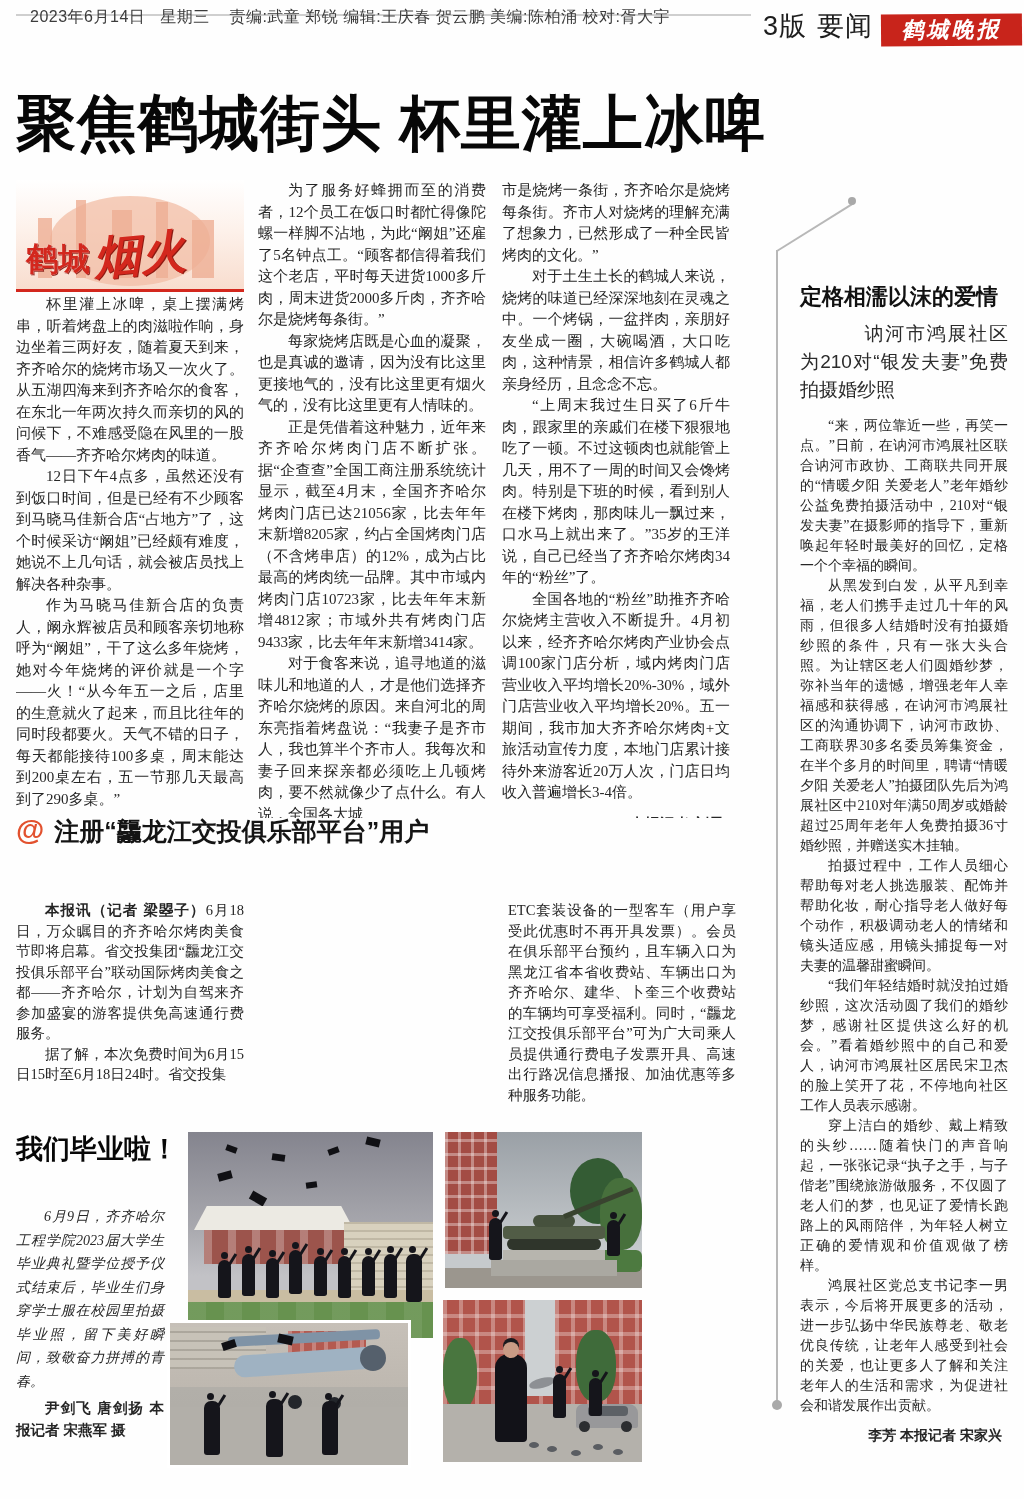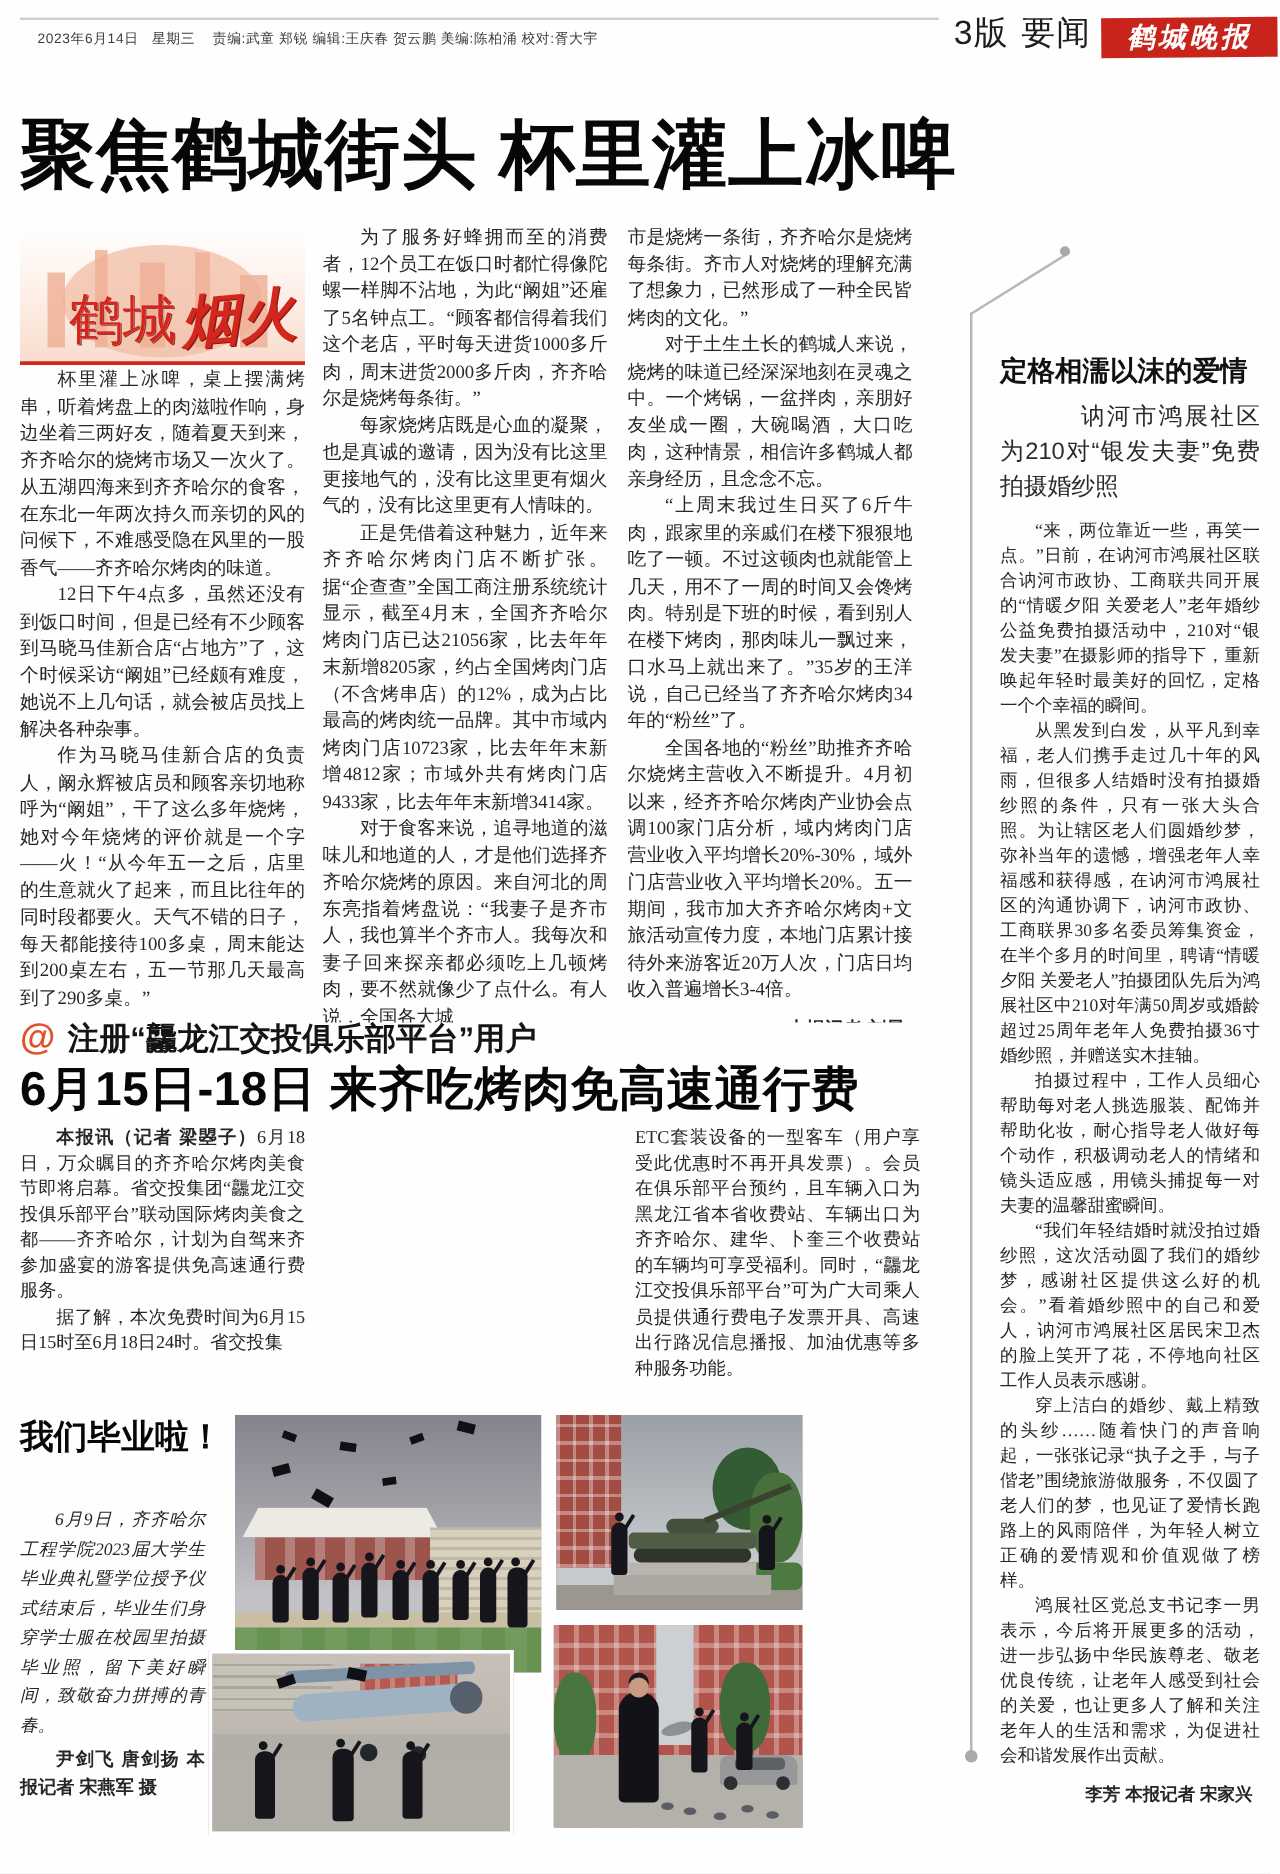--- a/index.html
+++ b/index.html
@@ -3,40 +3,40 @@
 <meta charset="utf-8">
 <style>
   html,body{margin:0;padding:0;background:#e8e8e8;}
   #page{position:relative;width:1024px;height:1499px;background:#fefefe;margin:0 auto;
         overflow:hidden;font-family:"Liberation Serif","DejaVu Serif",serif;color:#262626;}
   .abs{position:absolute;}
   .sans{font-family:"Liberation Sans","DejaVu Sans",sans-serif;}
 
   
   .top-rule{left:16px;top:14px;width:735px;height:2px;background:#cfcfcf;}
-  .date-line{left:30px;top:23px;font-size:11px;color:#3c3c3c;letter-spacing:.5px;
+  .date-line{left:30px;top:7px;font-size:16px;color:#3c3c3c;letter-spacing:.5px;
              font-family:"Liberation Sans","DejaVu Sans",sans-serif;}
   .page-info{left:763px;top:8px;font-size:27px;color:#1d1d1d;letter-spacing:1px;}
   .page-info span{margin-right:10px;}
   .masthead{left:881px;top:14px;width:141px;height:32px;background:#c8241b;display:flex;
             align-items:center;justify-content:center;color:#fff;font-weight:900;font-style:italic;
             font-size:22px;letter-spacing:3px;transform:rotate(-.5deg);}
 
   
   .lead-headline{left:16px;top:82px;width:960px;font-size:60px;font-weight:900;color:#070707;
                  letter-spacing:1px;line-height:1.4;}
 
   
   .col-logo{left:16px;top:180px;width:228px;height:112px;overflow:hidden;
             background:linear-gradient(180deg,#ffffff 0%,#fdf1ea 45%,#f8dccd 100%);}
   .blob{position:absolute;border-radius:50%;background:#f2bda5;opacity:.75;}
   .sk{position:absolute;background:#eeae93;opacity:.8;}
   .logo-underline{position:absolute;left:0;right:0;bottom:0;height:3px;background:#d3271d;}
   .logo-txt{position:absolute;left:10px;bottom:6px;white-space:nowrap;}
-  .logo-t1{font-size:43px;font-weight:400;color:#d3271d;text-shadow:0 0 1px #fff,1px 1px 0 #8c1a12;margin-left:29px;}
+  .logo-t1{font-size:32px;font-weight:700;color:#d3271d;text-shadow:0 0 1px #fff,1px 1px 0 #8c1a12;}
   .logo-t2{font-size:46px;font-weight:900;font-style:italic;color:#d3271d;display:inline-block;
            transform:rotate(-5deg);margin-left:4px;text-shadow:1px 1px 0 #8c1a12;}
 
   
   .bodycol{width:228px;font-size:15px;line-height:21.5px;text-align:justify;overflow:hidden;}
   .para{margin:0;text-indent:2em;}
   .noindent{text-indent:0;}
   .byline{margin:9px 6px 0 0;text-align:right;font-weight:bold;
           font-family:"Liberation Sans","DejaVu Sans",sans-serif;font-size:15px;}
   .leadbold{font-weight:bold;font-family:"Liberation Sans","DejaVu Sans",sans-serif;}
@@ -134,21 +134,20 @@
         <p class="para">对于土生土长的鹤城人来说，烧烤的味道已经深深地刻在灵魂之中。一个烤锅，一盆拌肉，亲朋好友坐成一圈，大碗喝酒，大口吃肉，这种情景，相信许多鹤城人都亲身经历，且念念不忘。</p>
         <p class="para">“上周末我过生日买了6斤牛肉，跟家里的亲戚们在楼下狠狠地吃了一顿。不过这顿肉也就能管上几天，用不了一周的时间又会馋烤肉。特别是下班的时候，看到别人在楼下烤肉，那肉味儿一飘过来，口水马上就出来了。”35岁的王洋说，自己已经当了齐齐哈尔烤肉34年的“粉丝”了。</p>
         <p class="para">全国各地的“粉丝”助推齐齐哈尔烧烤主营收入不断提升。4月初以来，经齐齐哈尔烤肉产业协会点调100家门店分析，域内烤肉门店营业收入平均增长20%-30%，域外门店营业收入平均增长20%。五一期间，我市加大齐齐哈尔烤肉+文旅活动宣传力度，本地门店累计接待外来游客近20万人次，门店日均收入普遍增长3-4倍。</p>
       </div>
     <p class="byline">本报记者 刘星</p>
   </div>
 
   <div class="abs hw-kicker sans">
     <span class="at-sym">@</span><span>注册“龘龙江交投俱乐部平台”用户</span>
   </div>
-  <h2 class="abs hw-headline sans" style="margin:0;">6月15日-18日  来齐吃烤肉免高速通行费</h2>
 
   <div class="abs hwcol" style="left:16px;top:900px;">
     <p class="para"><span class="leadbold">本报讯（记者  梁曌子）</span><span>6月18日，万众瞩目的齐齐哈尔烤肉美食节即将启幕。省交投集团“龘龙江交投俱乐部平台”联动国际烤肉美食之都——齐齐哈尔，计划为自驾来齐参加盛宴的游客提供免高速通行费服务。</span></p>
     <div>
         <p class="para">据了解，本次免费时间为6月15日15时至6月18日24时。省交投集</p>
       </div>
   </div>
   <div class="abs hwcol" style="left:508px;top:900px;">
     <p class="para noindent">ETC套装设备的一型客车（用户享受此优惠时不再开具发票）。会员在俱乐部平台预约，且车辆入口为黑龙江省本省收费站、车辆出口为齐齐哈尔、建华、卜奎三个收费站的车辆均可享受福利。同时，“龘龙江交投俱乐部平台”可为广大司乘人员提供通行费电子发票开具、高速出行路况信息播报、加油优惠等多种服务功能。</p>
   </div>

